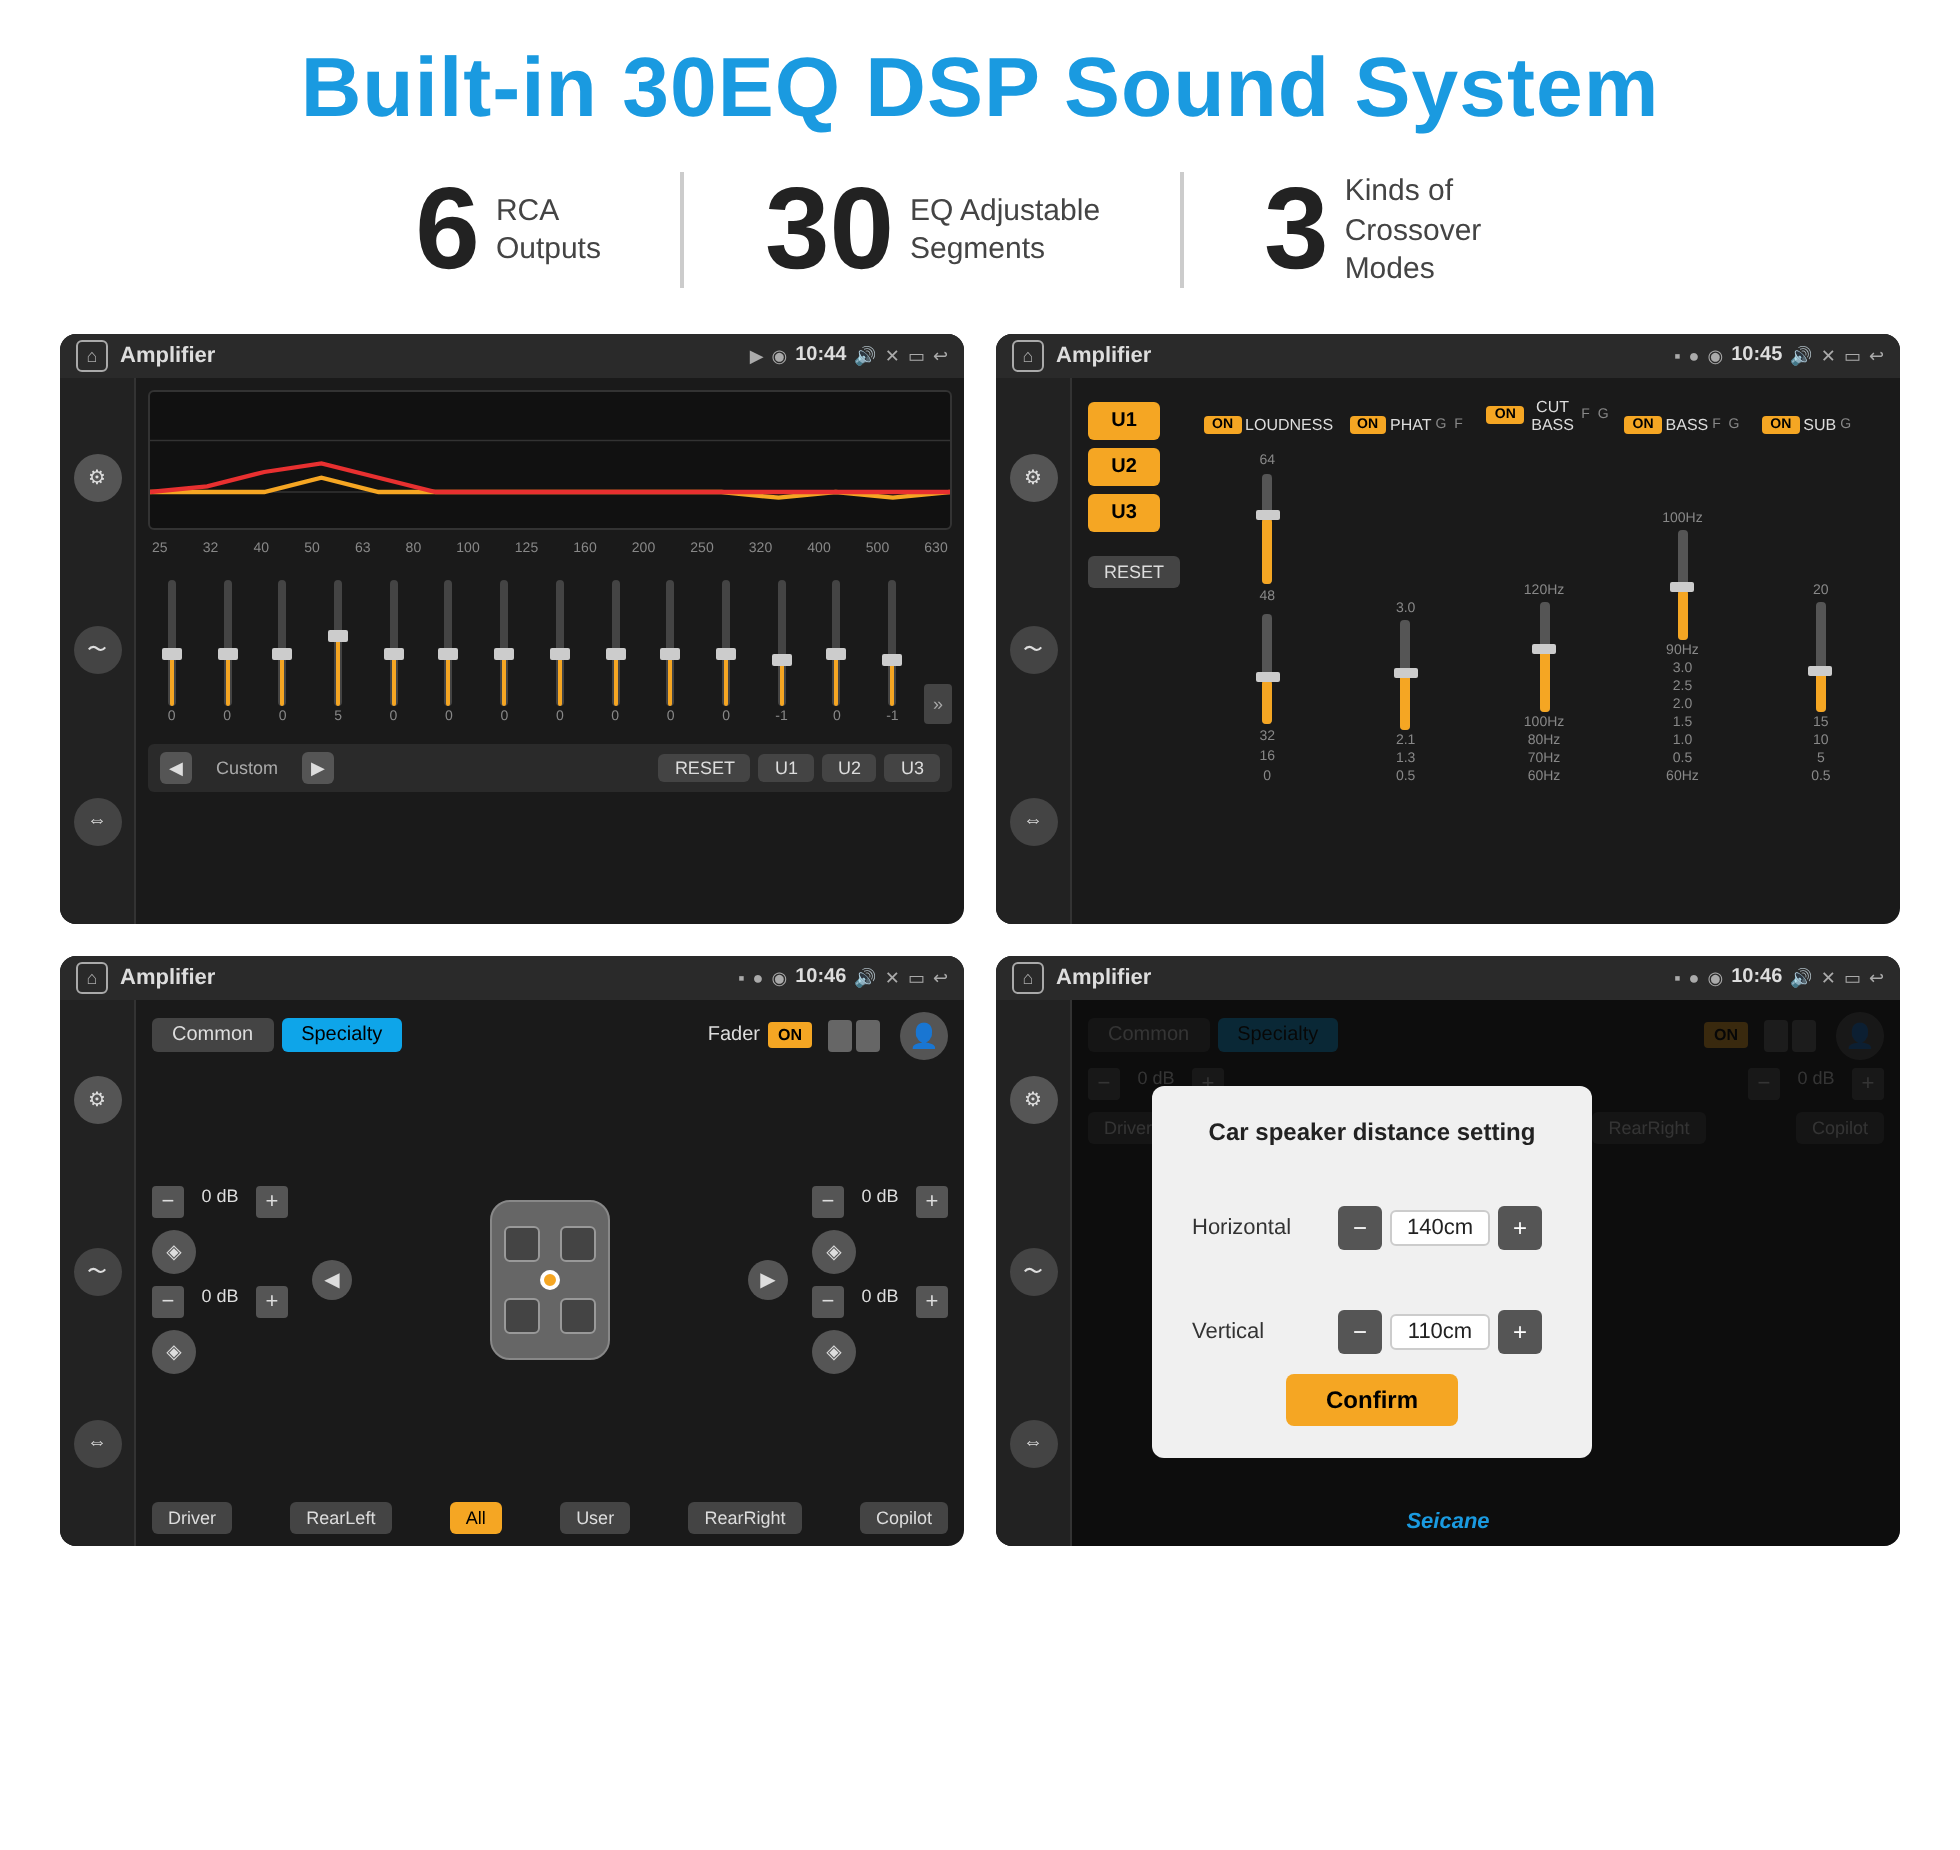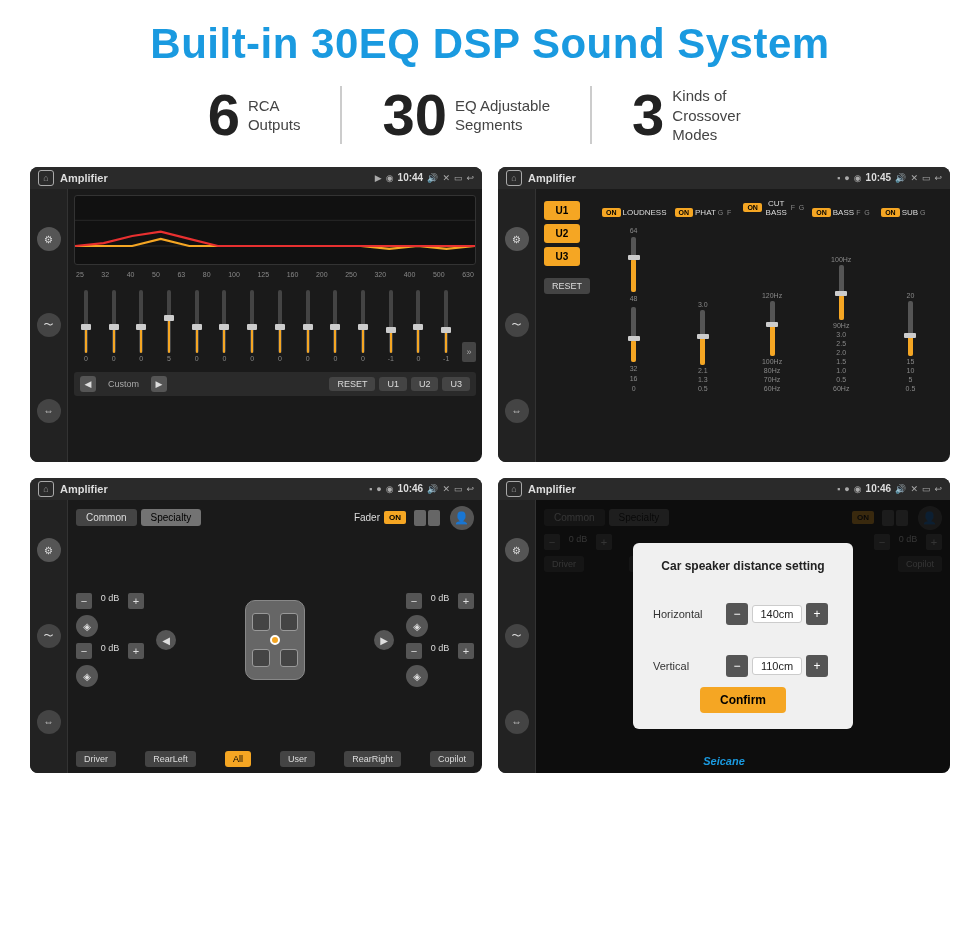--- a/index.html
+++ b/index.html
@@ -333,21 +333,21 @@
       align-items: center;
     }
     .fader-tab {
       padding: 3px 10px;
       border-radius: 3px;
       font-size: 10px;
       color: #ddd;
       background: #444;
     }
     .fader-tab.active {
-      background: #737373;
+      background: #0ea5e9;
       color: #000;
     }
     .fader-on-badge {
       background: #f5a623;
       color: #000;
       font-size: 8px;
       font-weight: bold;
       padding: 2px 5px;
       border-radius: 2px;
       margin-left: auto;
@@ -453,21 +453,22 @@
     .dist-bg-content {
       padding: 6px 8px;
       opacity: 0.4;
     }
     .modal-overlay {
       position: absolute;
       top: 0; left: 0; right: 0; bottom: 0;
       background: rgba(0,0,0,0.5);
       display: flex;
       align-items: center;
-      justify-content: center;
+      justify-content: flex-start;
+      padding-left: 40px;
     }
     .modal-box {
       background: #f0f0f0;
       border-radius: 6px;
       padding: 16px 20px;
       width: 220px;
       display: flex;
       flex-direction: column;
       gap: 10px;
     }

